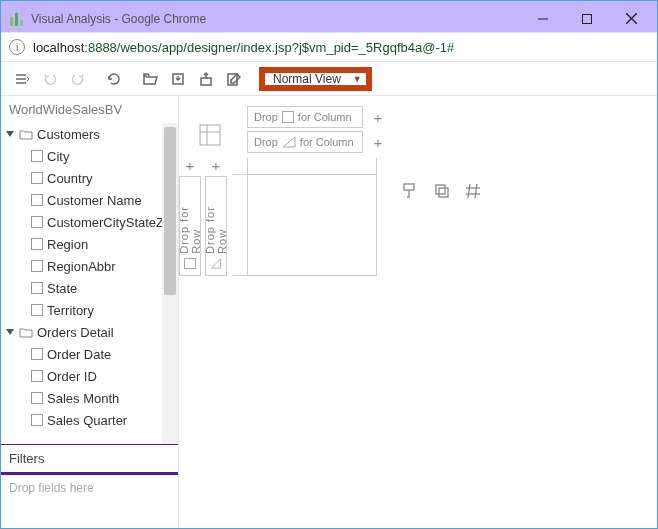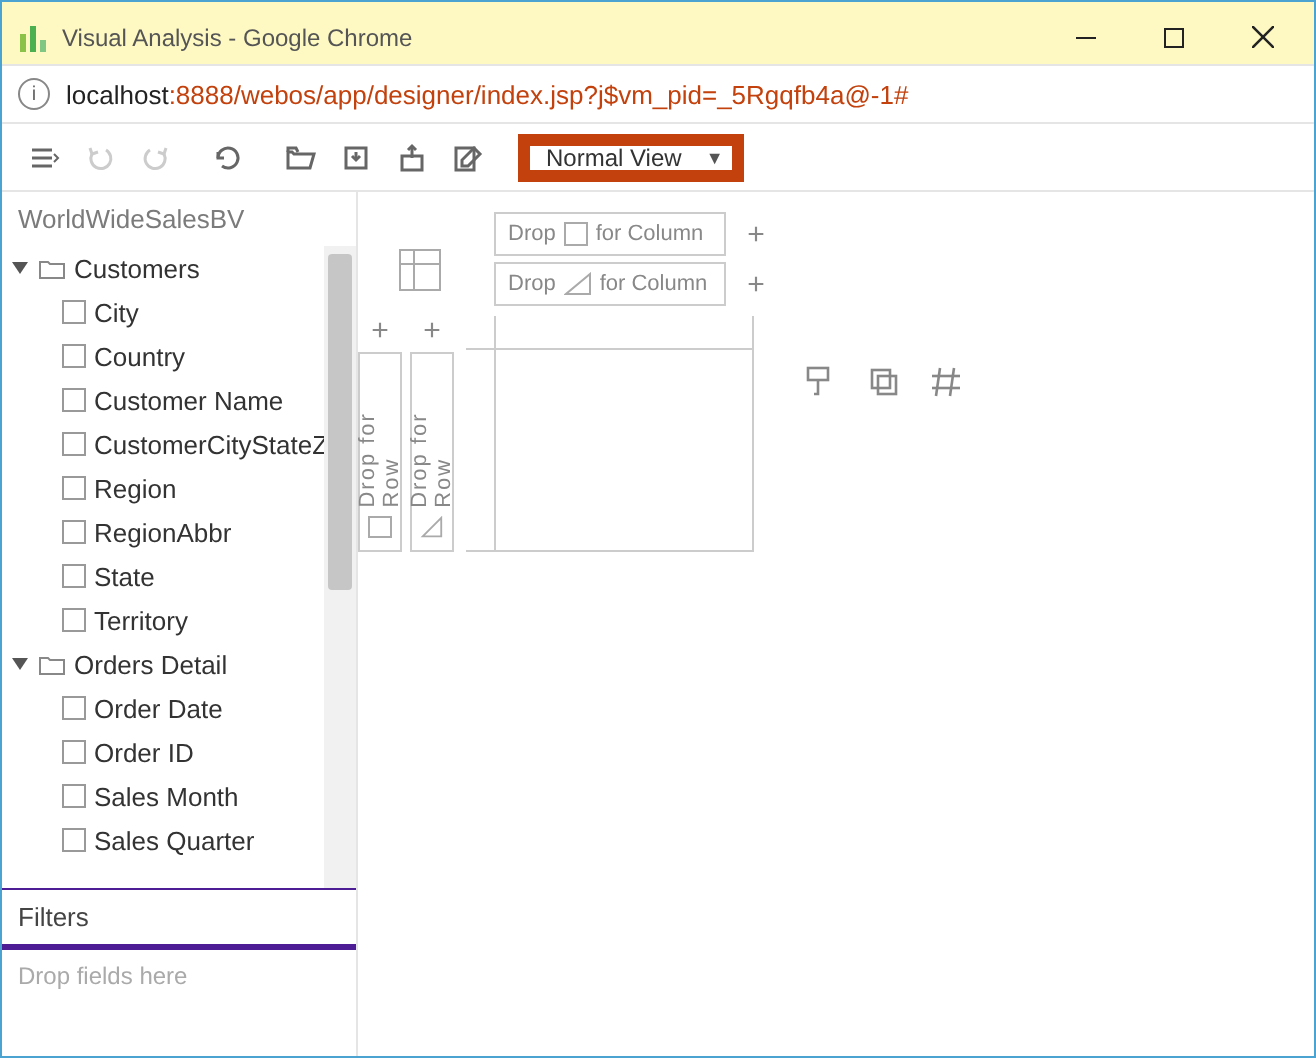--- a/index.html
+++ b/index.html
@@ -1,27 +1,27 @@
 <!DOCTYPE html>
 <html><head>
 <meta charset="utf-8">
 <style>
   * { box-sizing: border-box; margin: 0; padding: 0; font-family: "Segoe UI", Arial, sans-serif; }
   body { width: 658px; height: 529px; background: #fff; border: 1px solid #4aa3d1; overflow: hidden; font-size: 13px; color: #333; }
   
-  .titlebar { height: 31px; background: #fef9c3; display: flex; align-items: center; padding: 4px 4px 0 8px; }
+  .titlebar { height: 31px; background: #c4b5fd; display: flex; align-items: center; padding: 4px 4px 0 8px; }
   .titlebar .app-icon { width: 16px; height: 16px; margin-right: 6px; }
   .titlebar .title { flex: 1; color: #555; font-size: 12px; }
   .win-btns { display: flex; }
   .win-btn { width: 44px; height: 29px; display: flex; align-items: center; justify-content: center; color: #222; }
   
   .addrbar { height: 30px; border-top: 1px solid #e5e5e5; border-bottom: 1px solid #e5e5e5; display: flex; align-items: center; padding: 0 8px; gap: 8px; color: #555; font-size: 13px; }
   .addrbar .info-icon { width: 16px; height: 16px; display: flex; align-items: center; justify-content: center; border: 1px solid #888; border-radius: 50%; font-size: 10px; color: #666; }
   .addrbar .addr-host { color: #222; }
-  .addrbar .addr-path { color: #c2410c; }
+  .addrbar .addr-path { color: #14532d; }
   
   .toolbar { height: 34px; border-bottom: 1px solid #e5e5e5; display: flex; align-items: center; padding: 0 8px; gap: 2px; }
   .tbtn { width: 26px; height: 26px; display: flex; align-items: center; justify-content: center; color: #666; border-radius: 2px; }
   .tbtn.disabled { color: #ccc; }
   .tbtn svg { width: 16px; height: 16px; stroke: currentColor; fill: none; stroke-width: 1.5; }
   .tsep { width: 6px; }
   .view-select { margin-left: 10px; height: 24px; border: 6px solid #c2410c; background: #fff; display: flex; align-items: center; padding: 0 4px 0 8px; gap: 12px; font-size: 12px; color: #333; }
   .view-select .caret { font-size: 9px; color: #555; }
   
   .main { display: flex; height: calc(529px - 31px - 30px - 34px - 2px); }

